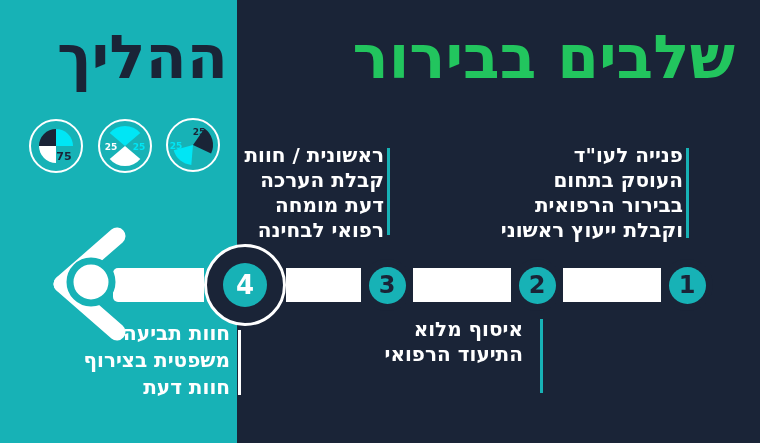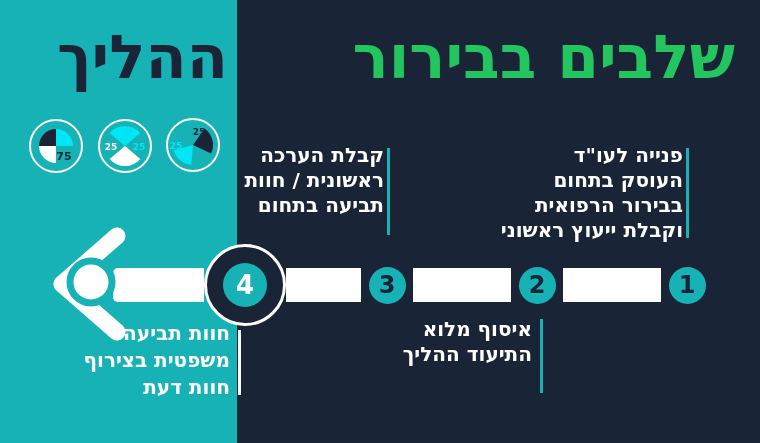--- a/index.html
+++ b/index.html
@@ -38,21 +38,21 @@
   .sep{position:absolute;width:3px;background:#17b2b6;}
   .sep-1{left:686px;top:148px;height:90px;}
   .sep-3{left:387px;top:148px;height:87px;}
   .sep-2{left:540px;top:319px;height:74px;}
   .sep-4{left:238px;top:330px;height:65px;background:#ffffff;}
 
   .txt{position:absolute;direction:rtl;text-align:right;font-weight:bold;font-size:20px;
        line-height:25px;color:#ffffff;white-space:nowrap;}
   .txt-1{right:77px;top:143px;}
   .txt-3{right:376px;top:143px;}
-  .txt-2{right:228px;top:317px;}
+  .txt-2{right:237px;top:317px;}
   .txt-4{right:530px;top:320px;line-height:27px;}
 
   .pie text{font-family:"DejaVu Sans",sans-serif;font-weight:bold;}
 </style>
 </head>
 <body>
 
 <div class="canvas">
 
   <div class="teal-panel"></div>
@@ -114,28 +114,29 @@
   <div class="sep sep-4"></div>
 
   <div class="txt txt-1">
     <div>פנייה לעו"ד</div>
     <div>העוסק בתחום</div>
     <div>בבירור הרפואית</div>
     <div>וקבלת ייעוץ ראשוני</div>
   </div>
 
   <div class="txt txt-3">
+    <div>ראשונית / חוות</div>
     <div>קבלת הערכה</div>
-    <div>ראשונית / חוות</div>
-    <div>תביעה בתחום</div>
+    <div>דעת מומחה</div>
+    <div>רפואי לבחינה</div>
   </div>
 
   <div class="txt txt-2">
     <div>איסוף מלוא</div>
-    <div>התיעוד ההליך</div>
+    <div>התיעוד הרפואי</div>
   </div>
 
   <div class="txt txt-4">
     <div>חוות תביעה</div>
     <div>משפטית בצירוף</div>
     <div>חוות דעת</div>
   </div>
 
 </div>
 

